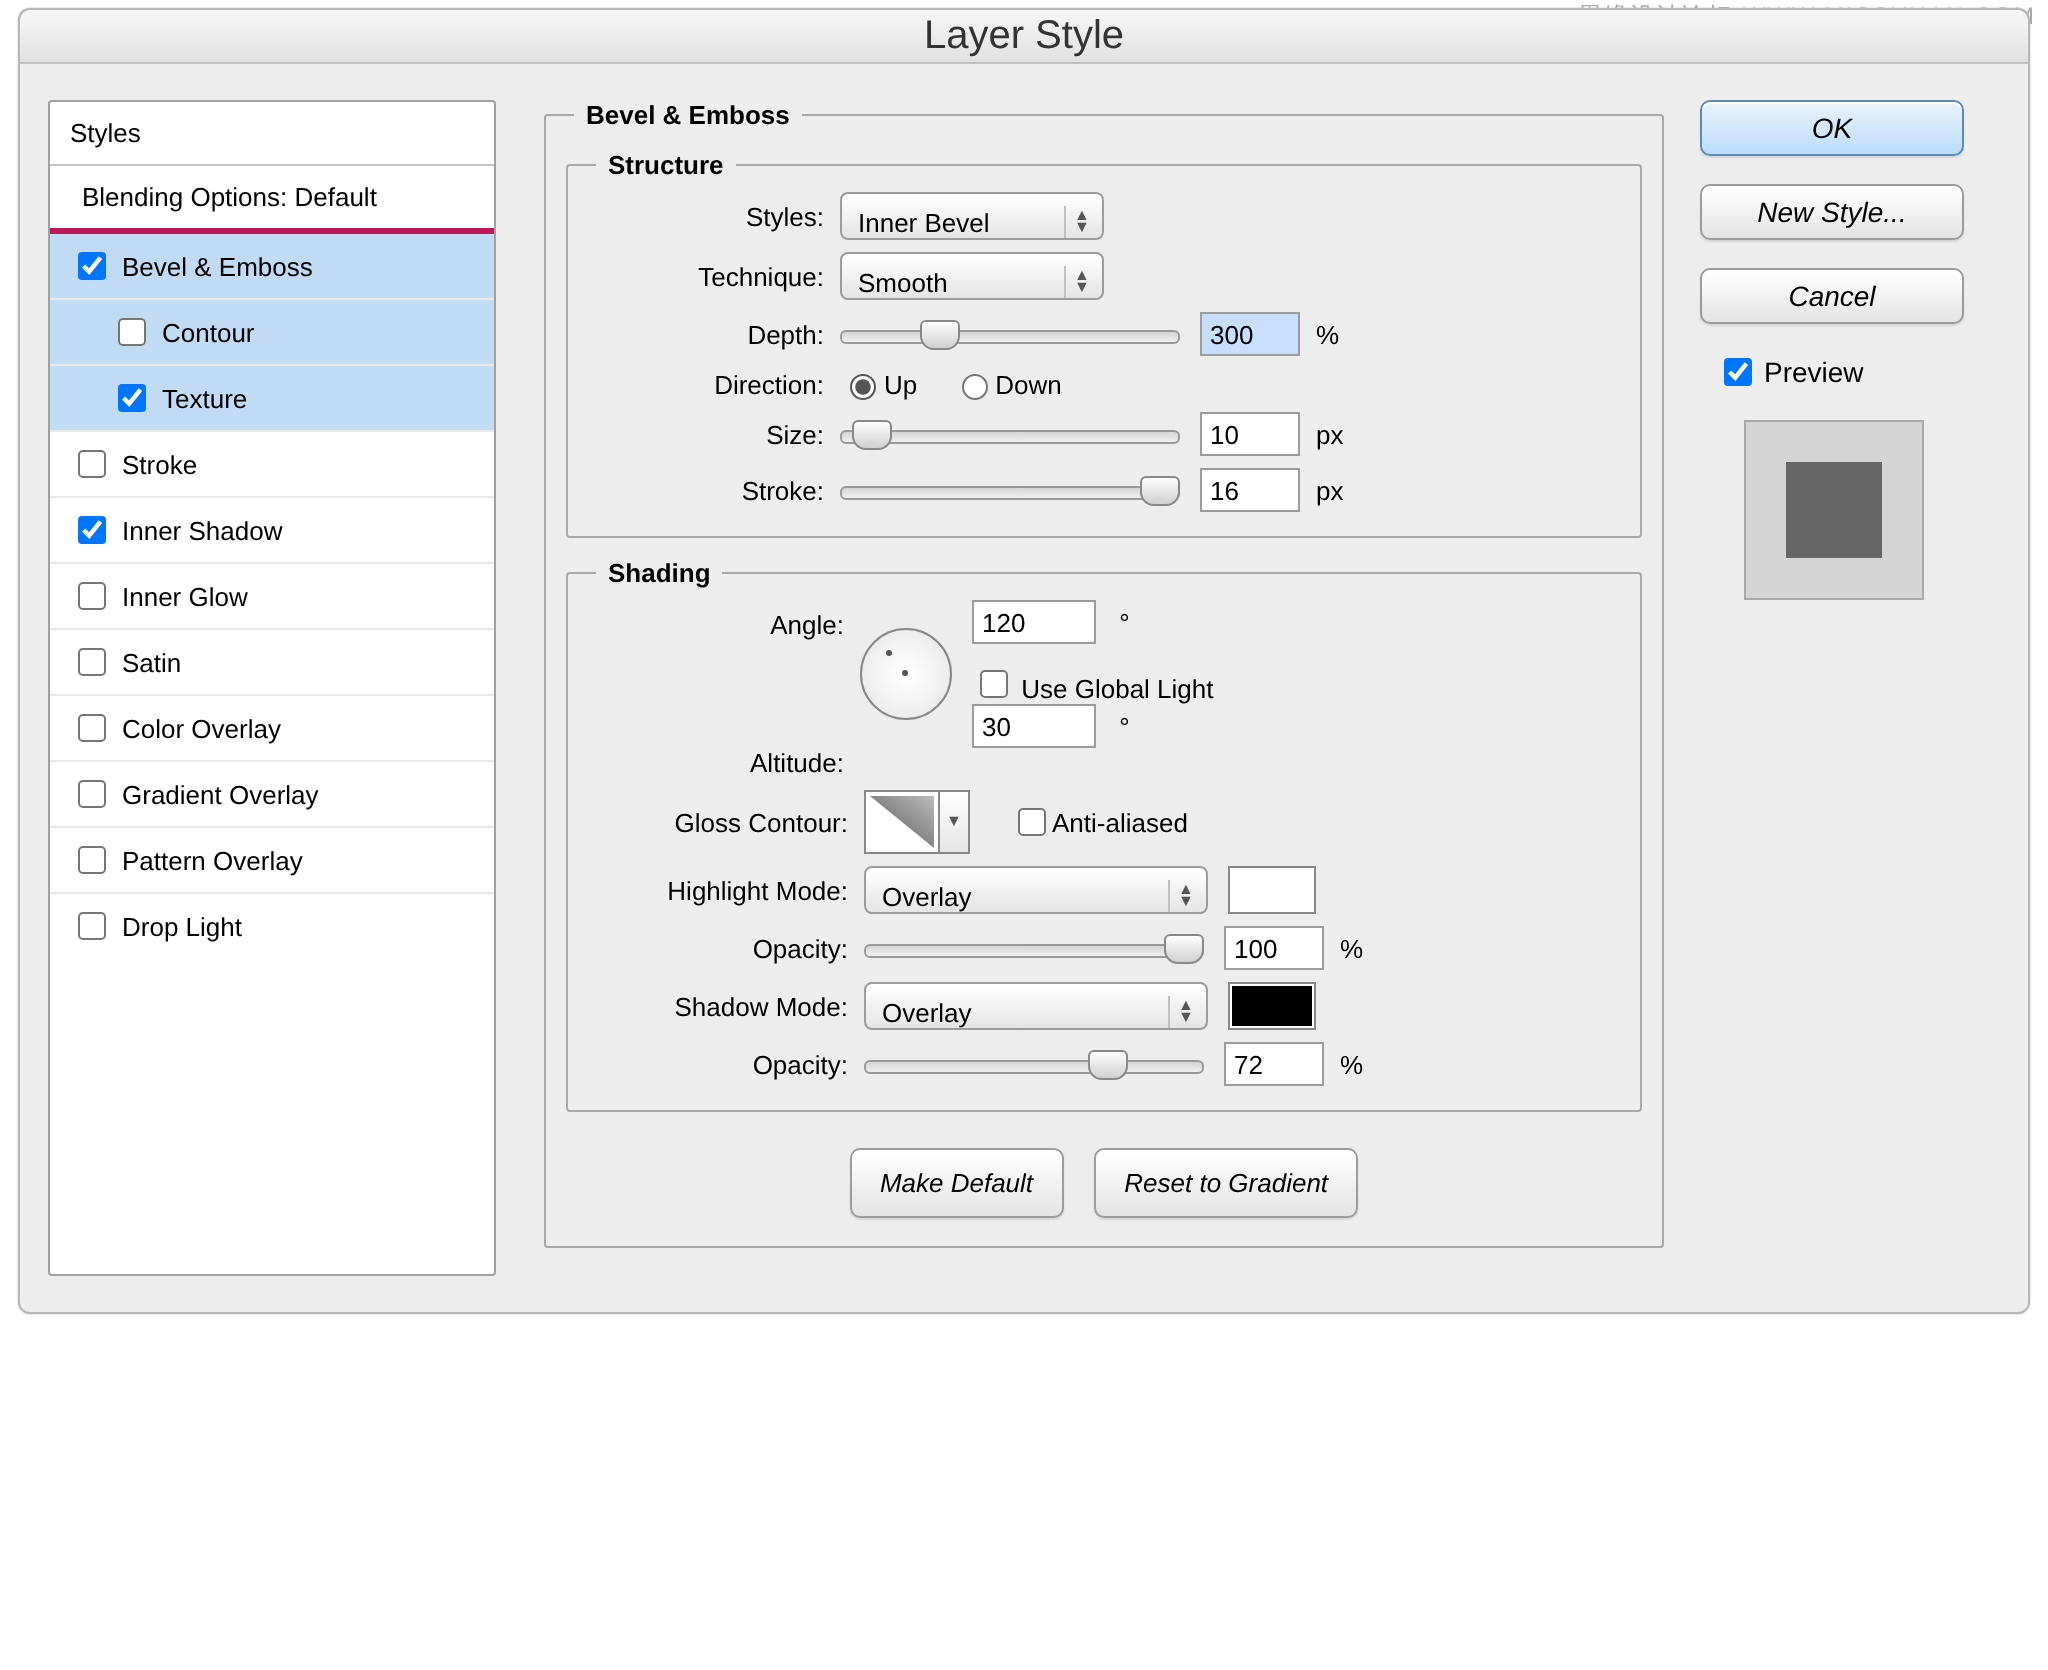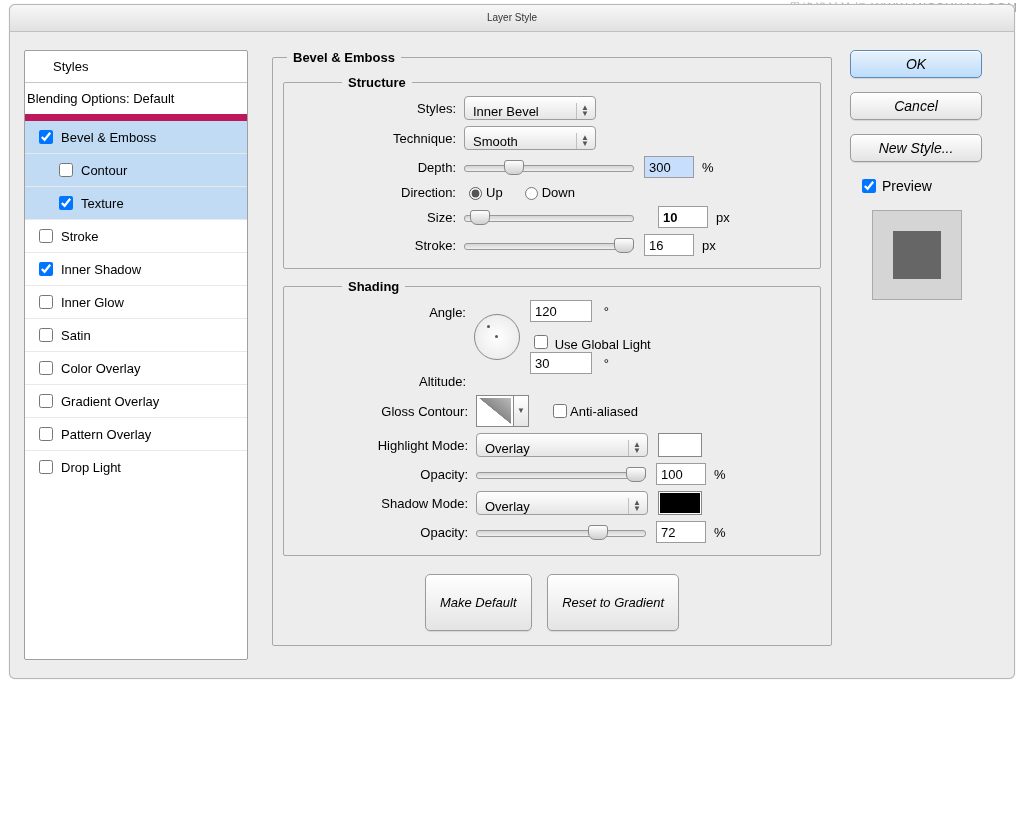--- a/index.html
+++ b/index.html
@@ -18,44 +18,44 @@
     background: #ededed;
     position: relative;
   }
   .titlebar {
     height: 26px;
     border-bottom: 1px solid #c0c0c0;
     background: linear-gradient(#f7f7f7, #e1e1e1);
     border-radius: 6px 6px 0 0;
     text-align: center;
     line-height: 26px;
-    font-size: 10px;
+    font-size: 20px;
     color: #333;
   }
   .content {
     display: flex;
     padding: 18px 14px 18px 14px;
   }
 
   
   .styles-panel {
     width: 222px;
     background: #fff;
     border: 1px solid #a0a0a0;
     border-radius: 2px;
     margin-right: 24px;
     padding: 0;
   }
   .styles-header {
-    padding: 8px 28px;
+    padding: 8px 10px;
     border-bottom: 1px solid #c6c6c6;
   }
   .blend-row {
-    padding: 8px 2px;
-    border-bottom: 7px solid #be185d;
+    padding: 8px 16px;
+    border-bottom: 3px solid #be185d;
   }
   .style-row {
     display: flex;
     align-items: center;
     padding: 6px 10px;
     border-bottom: 1px solid #e9e9e9;
     cursor: default;
   }
   .style-row.selected {
     background: #c1dbf5;
@@ -81,21 +81,20 @@
   }
   fieldset > legend {
     padding: 0 6px;
     margin-left: 14px;
     font-weight: bold;
     font-size: 13px;
   }
   fieldset.inner {
     margin: 10px;
     background: #ededed;
-    padding-left: 44px;
   }
   .form-row {
     display: flex;
     align-items: center;
     margin: 6px 10px 6px 0;
   }
   .form-row > .lbl {
     width: 128px;
     text-align: right;
     margin-right: 8px;
@@ -205,21 +204,21 @@
     cursor: default;
     font-size:13px;
     text-align:center;
     font-style:italic;
   }
   .button.primary {
     border-color:#5b8bb8;
     background: linear-gradient(#eaf3fc,#bcdcfb);
   }
   .bottom-buttons { text-align:center; padding: 8px 0 14px; }
-  .bottom-buttons .button { margin: 0 6px; padding:20px 14px;}
+  .bottom-buttons .button { margin: 0 6px; padding:9px 14px;}
 
   
   .right-col { width: 150px; margin-left: 18px; }
   .right-col .button { display:block; width:130px; margin-bottom:14px; padding:5px 0; font-size:14px;}
   .preview-chk { display:flex; align-items:center; margin:6px 0 14px 8px; font-size:14px;}
   .preview-chk input{ margin-right:6px; }
   .preview-box {
     width: 88px; height: 88px;
     border: 1px solid #aaa;
     background: #d5d5d5;
@@ -337,21 +336,21 @@
             <input type="radio" class="radio" style="margin-left: 22px;">
             <span>Down</span>
           </div>
 
           <div class="form-row">
             <span class="lbl">Size:</span>
             <span class="slider" style="width:170px">
               <span class="track"></span>
                 <span class="thumb" style="left:6px"></span>
             </span>
-            <input class="numbox" style="margin-left: 24px; font-weight: bold;" value="10">
+            <input class="numbox" style="margin-left: 10px;" value="10">
             <span class="unit">px</span>
           </div>
 
           <div class="form-row" style="margin-bottom:12px">
             <span class="lbl">Stroke:</span>
             <span class="slider" style="width:170px">
               <span class="track"></span>
                 <span class="thumb" style="left:150px"></span>
             </span>
             <input class="numbox" style="margin-left: 10px;" value="16">
@@ -437,22 +436,22 @@
 
         <div class="bottom-buttons">
           <span class="button">Make Default</span>
           <span class="button">Reset to Gradient</span>
         </div>
       </fieldset>
     </div>
 
     <div class="right-col">
       <span class="button primary">OK</span>
+      <span class="button">New Style...</span>
       <span class="button">Cancel</span>
-      <span class="button">New Style...</span>
       <div class="preview-chk">
         <input type="checkbox" checked="" style="">
         <span>Preview</span>
       </div>
       <div class="preview-box">
         <div class="inner"></div>
       </div>
     </div>
 
   </div>

